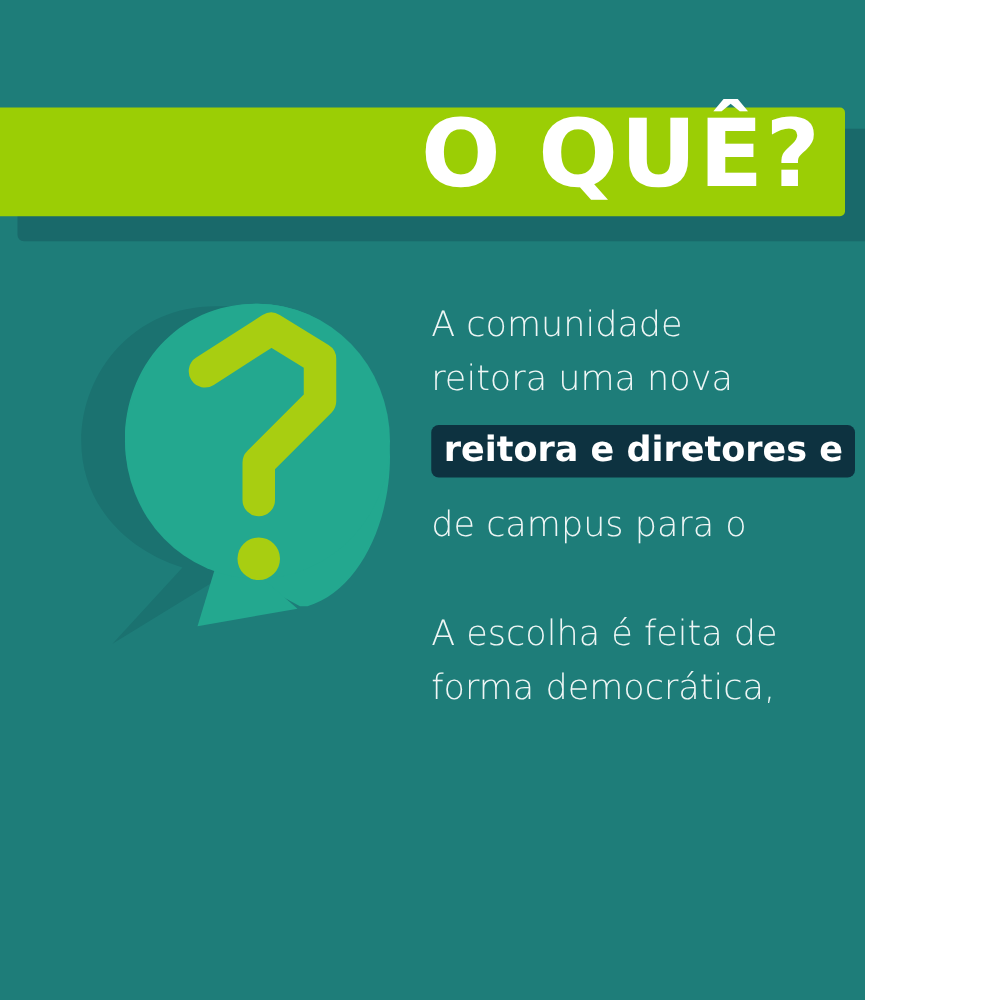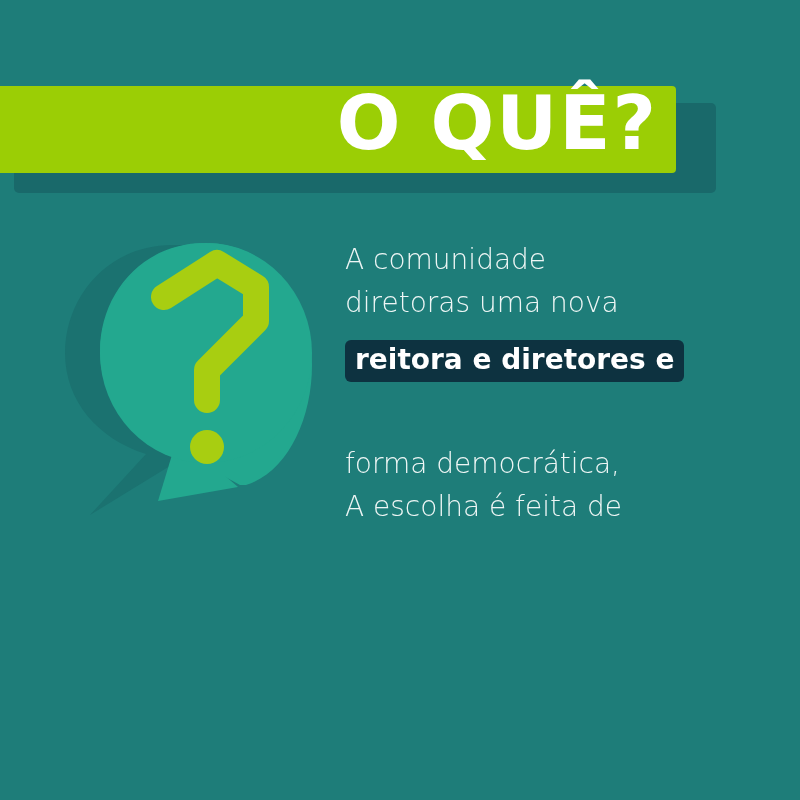--- a/index.html
+++ b/index.html
@@ -9,21 +9,21 @@
   }
   body {
     width: 800px;
     height: 800px;
     overflow: hidden;
     font-family: "Liberation Sans", sans-serif;
   }
 
   #poster {
     position: relative;
-    width: 800px;
+    width: 692px;
     height: 800px;
     background: #1e7d79;
     overflow: hidden;
   }
 
   
   .banner-shadow {
     position: absolute;
     left: 14px;
     top: 103px;
@@ -152,24 +152,25 @@
         <path d="M104 72 L 157 38 L 196 62 L 196 96 L 147 145 L 147 175"></path>
       </g>
       <circle cx="147" cy="222" r="17" fill="#a8ce11"></circle>
     </svg>
   </div>
 
   <div class="copy">
 
     <div class="para first">
       <span class="ln">A comunidade</span>
-      <span class="ln">diretoras uma nova</span>
+      <span class="ln">reitora uma nova</span>
       <span class="ln"><span class="hl">reitora e diretores e</span></span>
+      <span class="ln">de campus para o</span>
     </div>
 
     <div class="para second">
+      <span class="ln">A escolha é feita de</span>
       <span class="ln">forma democrática,</span>
-      <span class="ln">A escolha é feita de</span>
     </div>
 
   </div>
 
 </div>
 
 </body></html>

